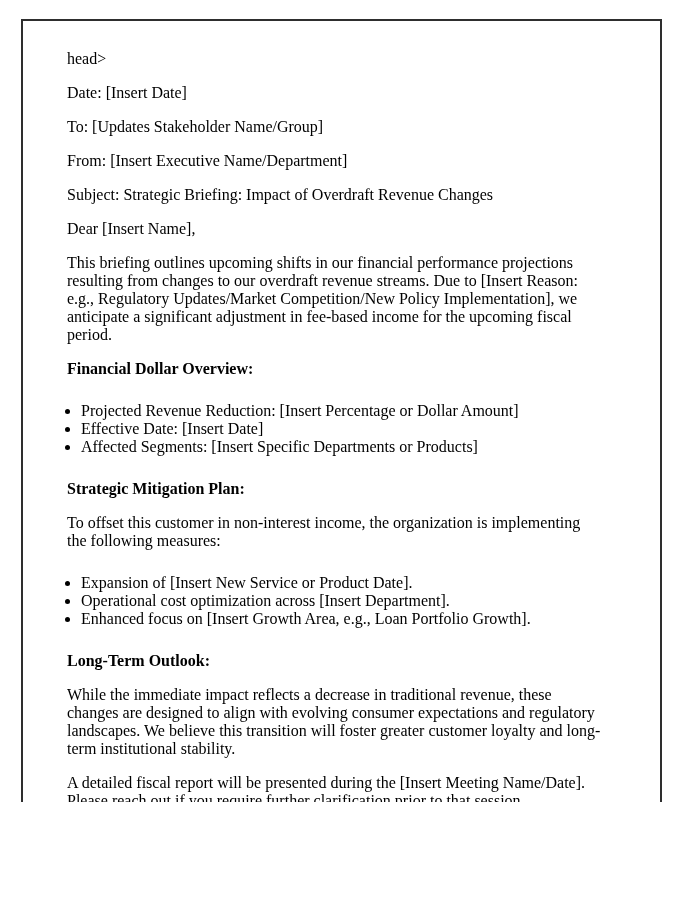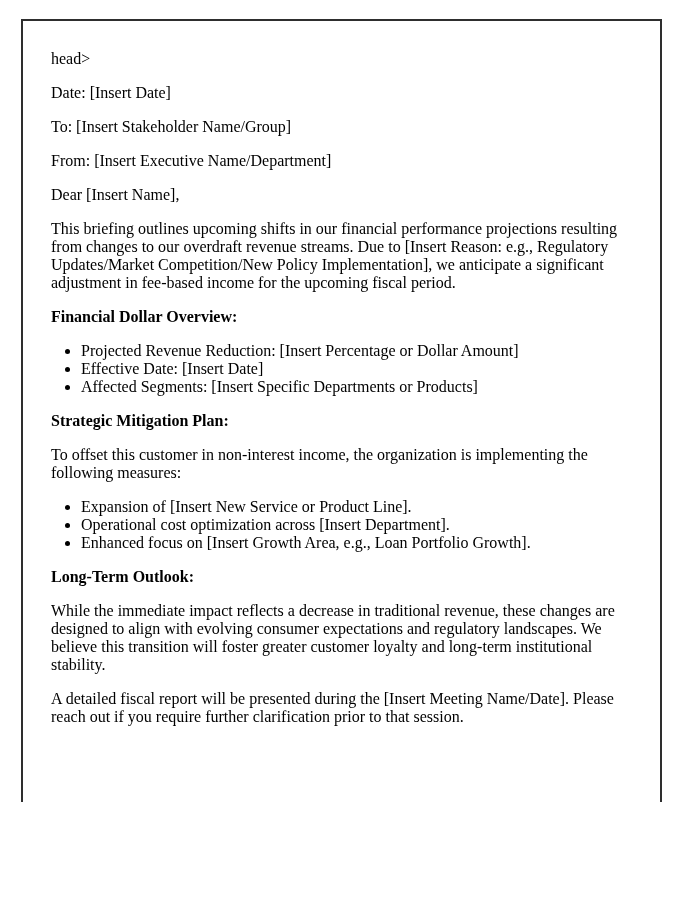--- a/index.html
+++ b/index.html
@@ -23,70 +23,71 @@
     top: 19px;
     width: 641px;
     height: 783px;
     box-sizing: border-box;
     border: 2px solid #2e2e2e;
     border-bottom: none;
     padding: 13px 42px 0 28px;
     overflow: hidden;
   }
   .para {
-    margin: 16px 0;
+    margin: 16px 16px;
     line-height: 18px;
   }
   .heading {
     font-weight: bold;
   }
   .field-label {
     font-weight: normal;
   }
   ul.list {
-    margin: 0 0;
+    margin: 24px 0;
     padding-left: 30px;
   }
   ul.list li {
     line-height: 18px;
   }
 </style>
 </head>
 <body>
 
 <div class="page">
   <div class="doc">
 
     <p class="para">head&gt;</p>
 
     <p class="para"><b class="field-label">Date:</b><span> [Insert Date]</span></p>
 
-    <p class="para"><b class="field-label">To:</b><span> [Insert Stakeholder Name/Group]</span></p>
+    <p class="para"><b class="field-label">To:</b><span> [Updates Stakeholder Name/Group]</span></p>
 
     <p class="para"><b class="field-label">From:</b><span> [Insert Executive Name/Department]</span></p>
 
+    <p class="para"><b class="field-label">Subject:</b><span> Strategic Briefing: Impact of Overdraft Revenue Changes</span></p>
 
     <p class="para">Dear [Insert Name],</p>
 
     <p class="para">This briefing outlines upcoming shifts in our financial performance projections resulting from changes to our overdraft revenue streams. Due to [Insert Reason: e.g., Regulatory Updates/Market Competition/New Policy Implementation], we anticipate a significant adjustment in fee-based income for the upcoming fiscal period.</p>
 
     <p class="para heading">Financial Dollar Overview:</p>
 
     <ul class="list">
       <li><b class="field-label">Projected Revenue Reduction:</b><span> [Insert Percentage or Dollar Amount]</span></li>
       <li><b class="field-label">Effective Date:</b><span> [Insert Date]</span></li>
       <li><b class="field-label">Affected Segments:</b><span> [Insert Specific Departments or Products]</span></li>
     </ul>
 
     <p class="para heading">Strategic Mitigation Plan:</p>
 
     <p class="para">To offset this customer in non-interest income, the organization is implementing the following measures:</p>
 
     <ul class="list">
-      <li>Expansion of [Insert New Service or Product Line].</li>
+      <li>Expansion of [Insert New Service or Product Date].</li>
       <li>Operational cost optimization across [Insert Department].</li>
       <li>Enhanced focus on [Insert Growth Area, e.g., Loan Portfolio Growth].</li>
     </ul>
 
     <p class="para heading">Long-Term Outlook:</p>
 
     <p class="para">While the immediate impact reflects a decrease in traditional revenue, these changes are designed to align with evolving consumer expectations and regulatory landscapes. We believe this transition will foster greater customer loyalty and long-term institutional stability.</p>
 
     <p class="para">A detailed fiscal report will be presented during the [Insert Meeting Name/Date]. Please reach out if you require further clarification prior to that session.</p>
 

